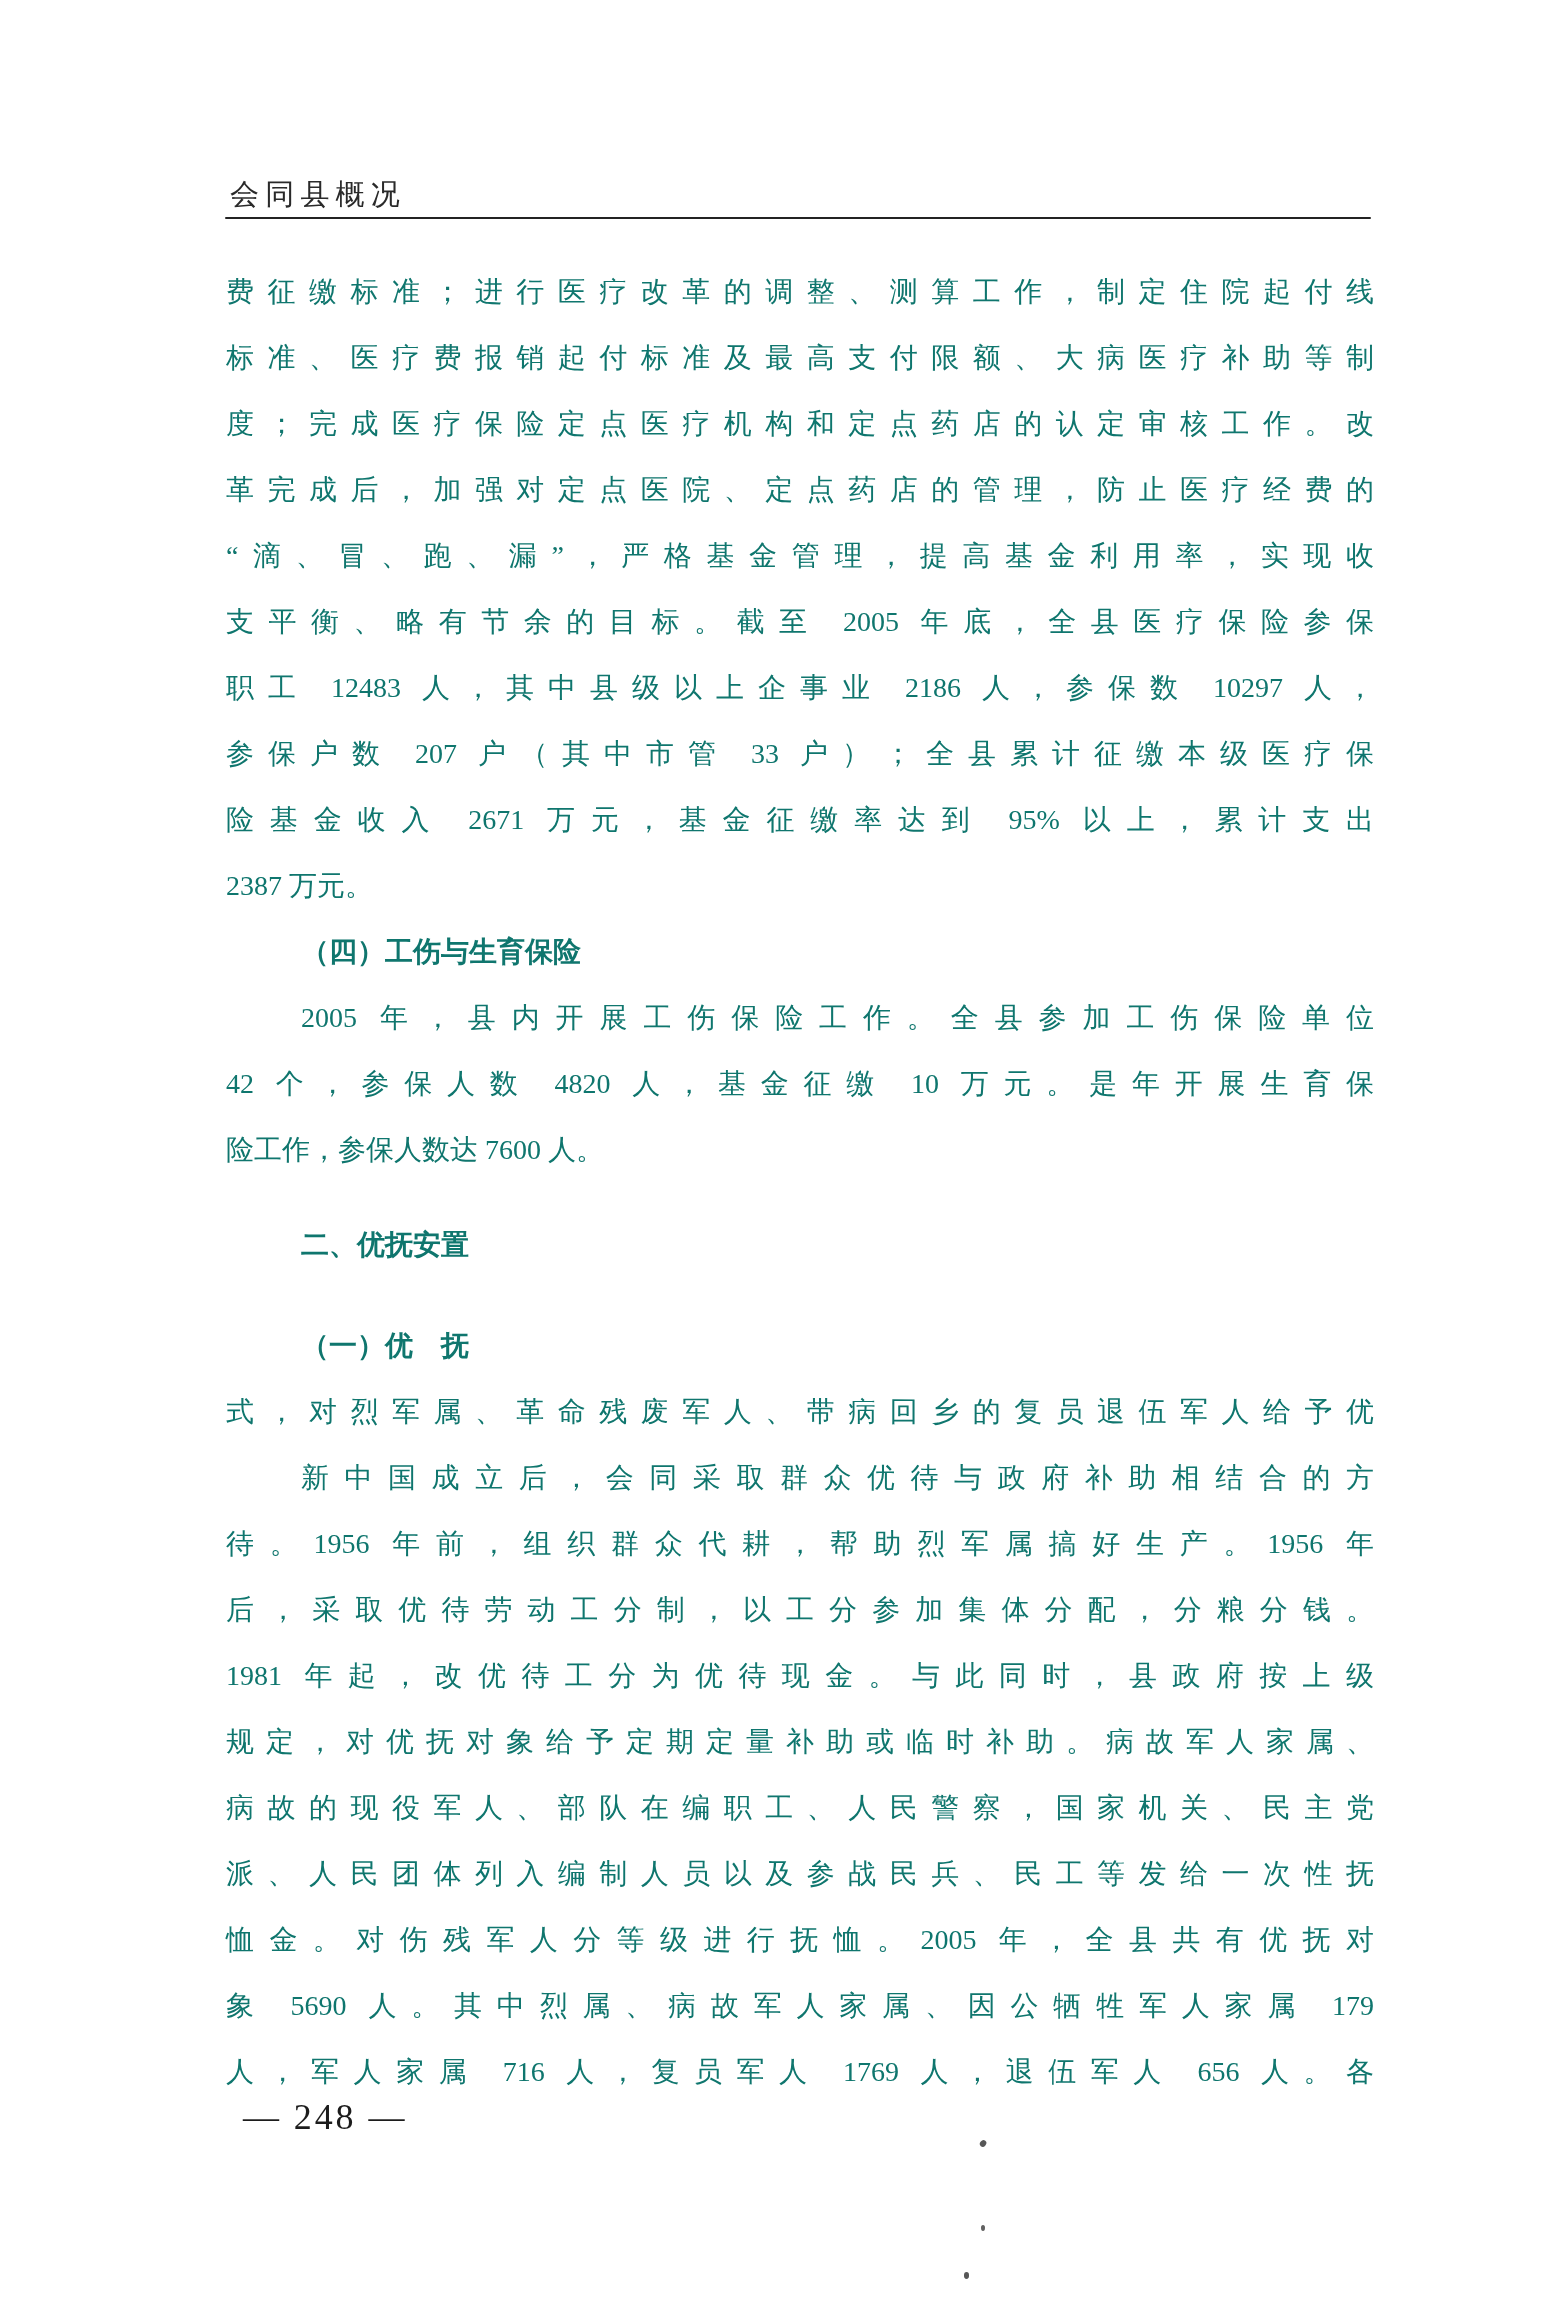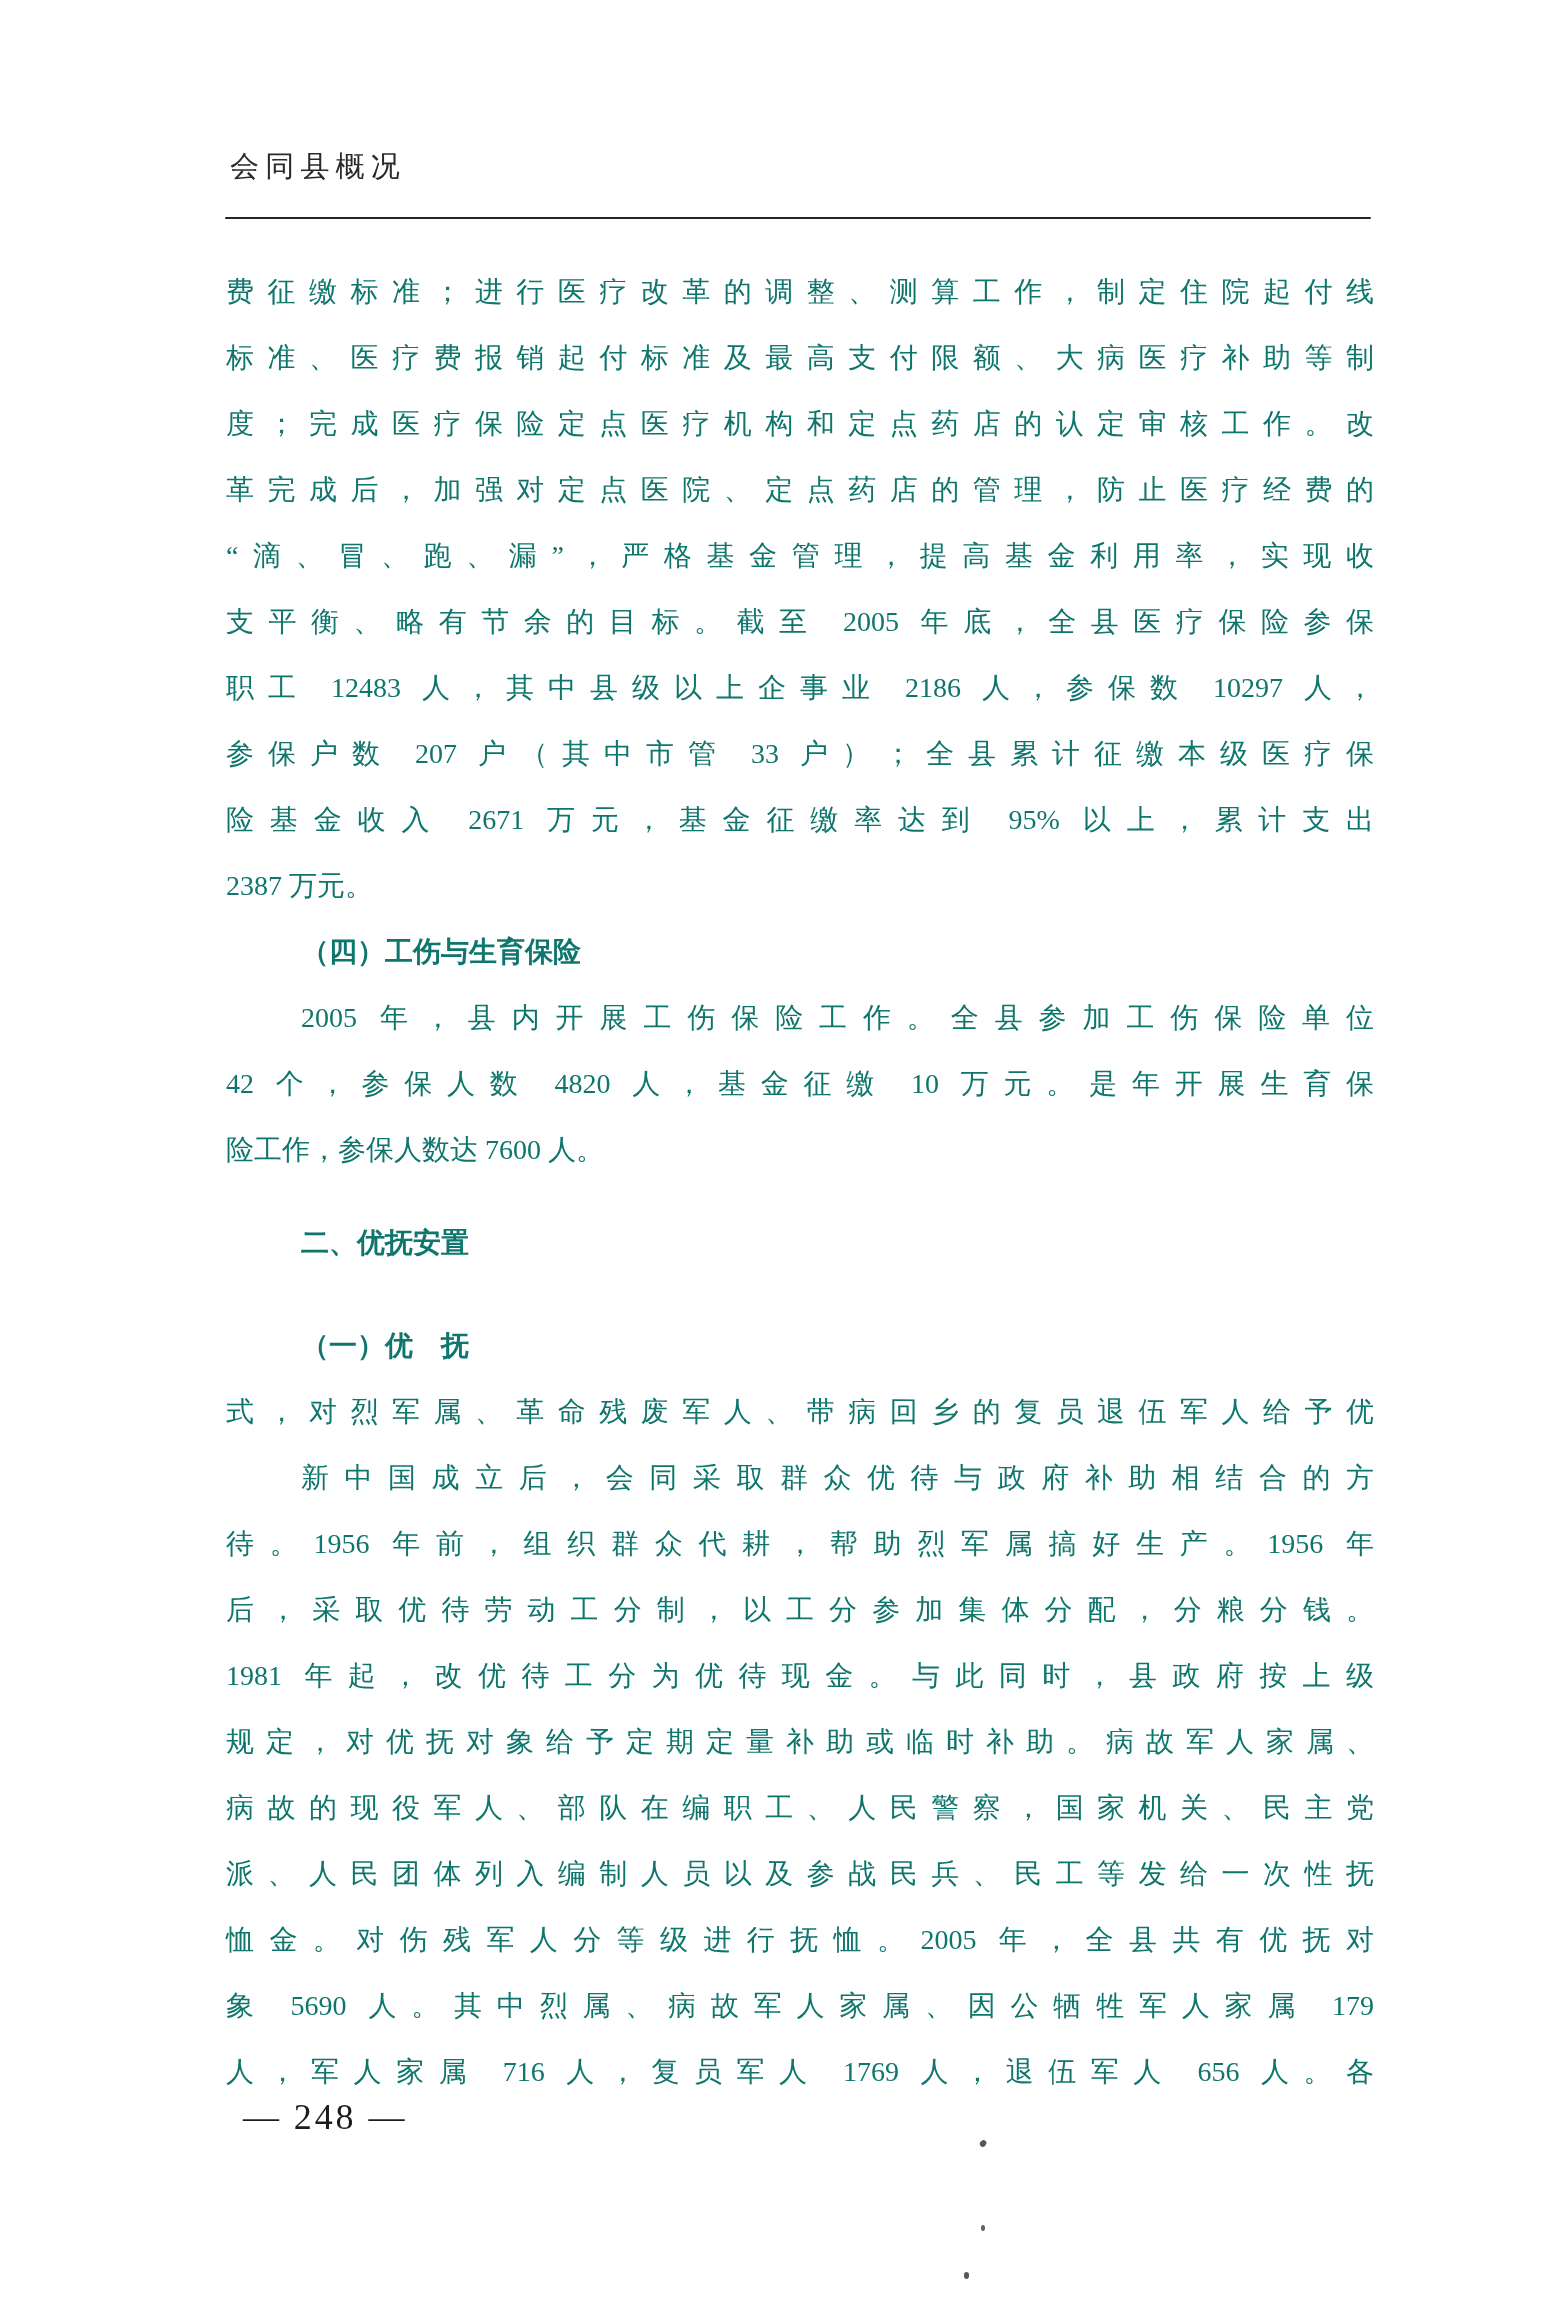--- a/index.html
+++ b/index.html
@@ -16,21 +16,21 @@
   }
   .page {
     position: absolute;
     inset: 0;
     background: #ffffff;
     overflow: hidden;
   }
   .running-head {
     position: absolute;
     left: 230px;
-    top: 149px;
+    top: 177px;
     font-size: 29px;
     line-height: 1.2;
     letter-spacing: 6.2px;
     color: #2a2a2a;
   }
   .rule {
     position: absolute;
     left: 225px;
     top: 217px;
     width: 1146px;
@@ -60,21 +60,20 @@
   }
   .l.h {
     text-align-last: left;
     font-weight: bold;
     text-indent: 75px;
     white-space: nowrap;
   }
   .l.sec {
     margin-top: 29px;
     margin-bottom: 35px;
-    font-family: Liberation Mono, monospace;
   }
   .footer {
     position: absolute;
     left: 243px;
     top: 2099px;
     font-size: 36px;
     line-height: 1;
     letter-spacing: 2.9px;
     color: #1c1c1c;
     text-align: right;

